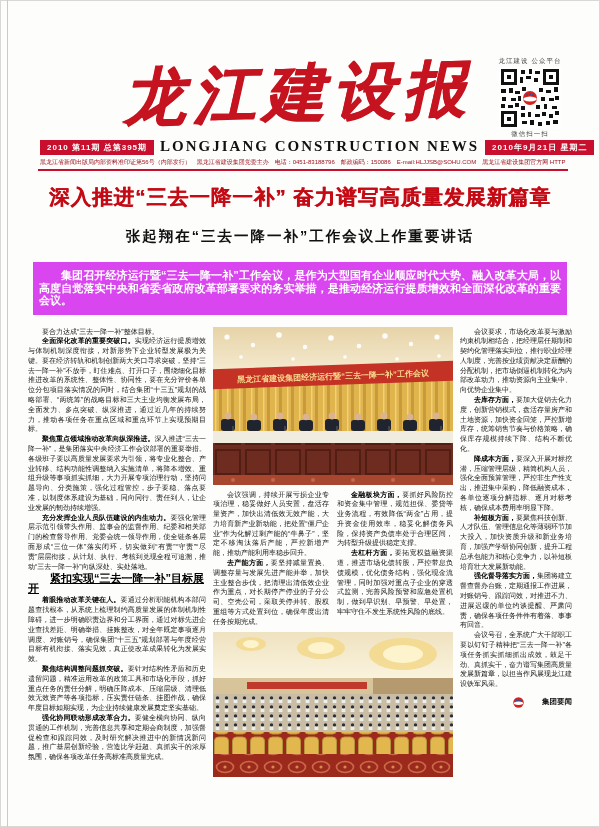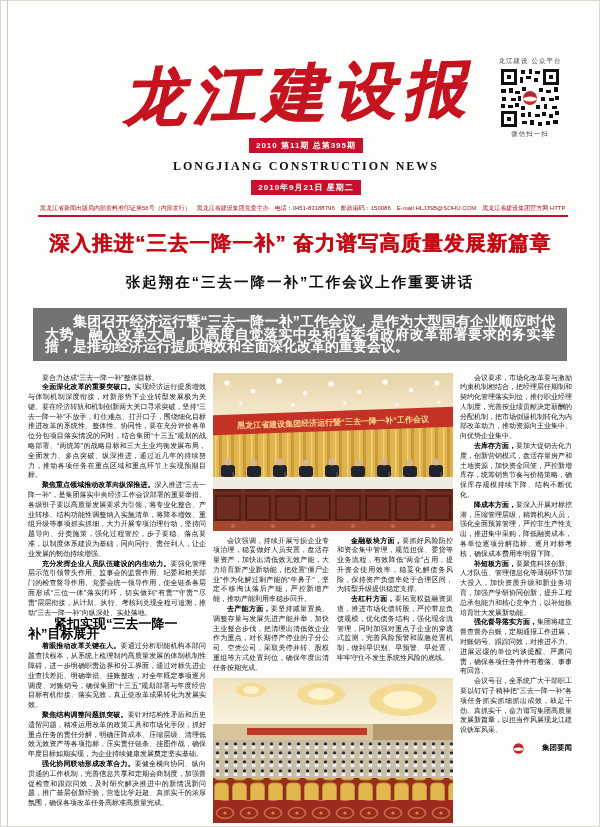--- a/index.html
+++ b/index.html
@@ -9,50 +9,50 @@
   .scan-edge{position:absolute;left:7px;top:0;bottom:0;width:1px;background:#c9c9c6;}
 
   
   .masthead{position:relative;padding-top:50px;}
   .brand-title{margin-left:118px;width:360px;text-align:center;
       font-size:62px;line-height:86px;font-weight:900;font-style:italic;
       color:#c5131f;letter-spacing:8px;transform:rotate(-1.5deg);
       text-shadow:1px 0 0 #c5131f,0 1px 0 #c5131f;}
   .qr-block{position:absolute;right:26px;top:56px;width:88px;text-align:center;}
   .qr-caption{font-size:6.5px;color:#444;letter-spacing:1px;margin:1px 0;}
-  .info-row{display:flex;align-items:center;margin:2px 28px 0 40px;gap:6px;flex-direction:column;}
+  .info-row{display:flex;align-items:flex-end;margin:2px 28px 0 40px;gap:6px;}
   .red-tag{background:#c8102e;color:#fff;font-size:8px;font-weight:bold;
       padding:2px 7px;white-space:nowrap;letter-spacing:1px;}
   .eng-title{flex:1;text-align:center;font-family:"Liberation Serif",serif;
-      font-weight:bold;font-size:12px;letter-spacing:2px;color:#111;white-space:nowrap;}
+      font-weight:bold;font-size:15px;letter-spacing:2px;color:#111;white-space:nowrap;}
   .qr-spacer{width:76px;}
   .info-line{margin:3px 34px 0 40px;font-size:6px;color:#9c1420;text-align:center;
       white-space:nowrap;overflow:hidden;}
   .red-rule{margin:2px 32px 0 38px;border-top:2px solid #c8102e;}
 
   
   .headline{margin:12px 30px 16px;text-align:center;color:#c40a14;
       font-size:20.5px;font-weight:900;letter-spacing:1px;white-space:nowrap;
       text-shadow:.6px 0 0 #c40a14;}
   .subheadline{margin:4px 30px 16px;text-align:center;color:#111;
       font-size:14.5px;font-weight:bold;letter-spacing:2px;}
-  .notice-box{margin:9px 33px 0;background:#737373;color:#fff;
-      padding:7px 12px 8px;font-size:14px;line-height:12.5px;
+  .notice-box{margin:9px 33px 0;background:#d946ef;color:#fff;
+      padding:7px 6px 8px;font-size:11px;line-height:12.5px;
       text-align:justify;text-indent:2em;font-weight:bold;}
 
   
   .article{display:flex;gap:7px;margin:12px 28px 0;}
   .col-left{width:178px;}
   .col-mid{width:240px;}
   .col-right{width:112px;}
   .para{margin:0;font-size:7px;line-height:9.8px;text-align:justify;
       text-indent:2em;color:#161616;}
   .para .lead{font-weight:bold;color:#000;}
-  .subhead-line{margin:2px 0;font-size:13px;line-height:10px;font-weight:bold;
-      text-indent:2em;color:#000;}
+  .subhead-line{margin:2px 0;font-size:11px;line-height:10px;font-weight:bold;
+      text-indent:2em;color:#000;text-decoration:underline;}
   .photo{display:block;margin:0 0 5px;}
   .photo2{margin:5px 0 0;}
   .mid-text{column-count:2;column-gap:8px;}
   .end-row{display:flex;justify-content:flex-end;align-items:center;
       gap:18px;margin-top:8px;}
   .end-label{font-size:7.5px;font-weight:bold;color:#111;}
 </style>
 </head>
 <body>
 

